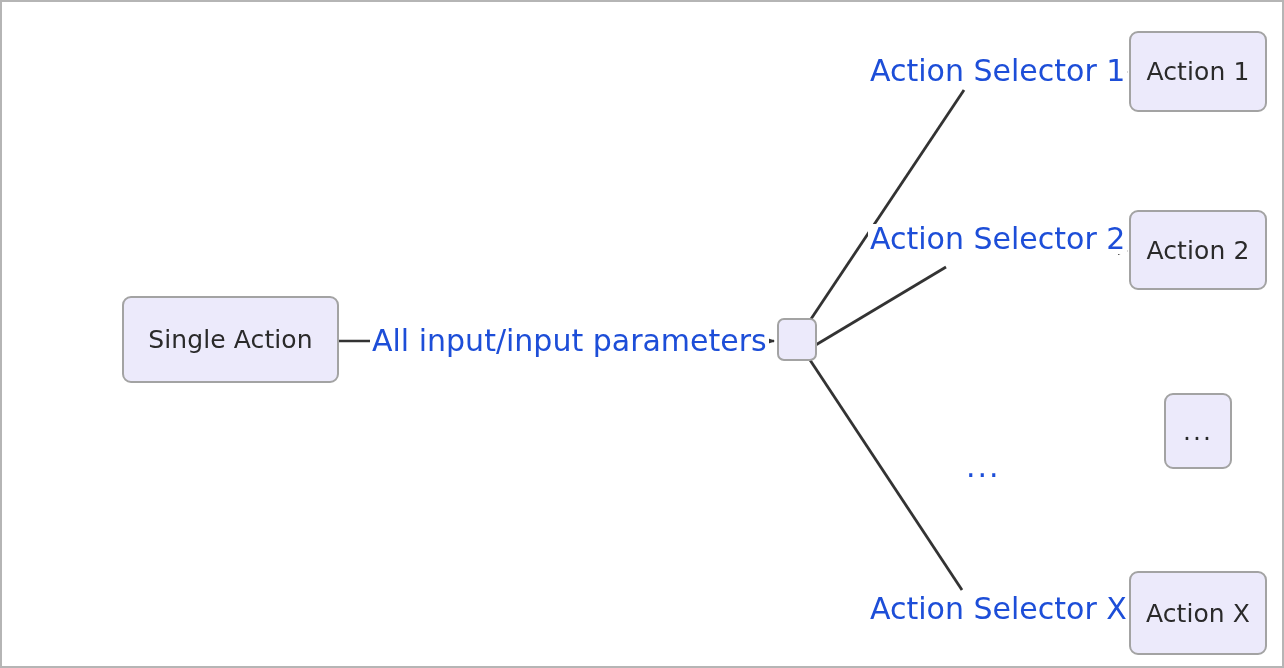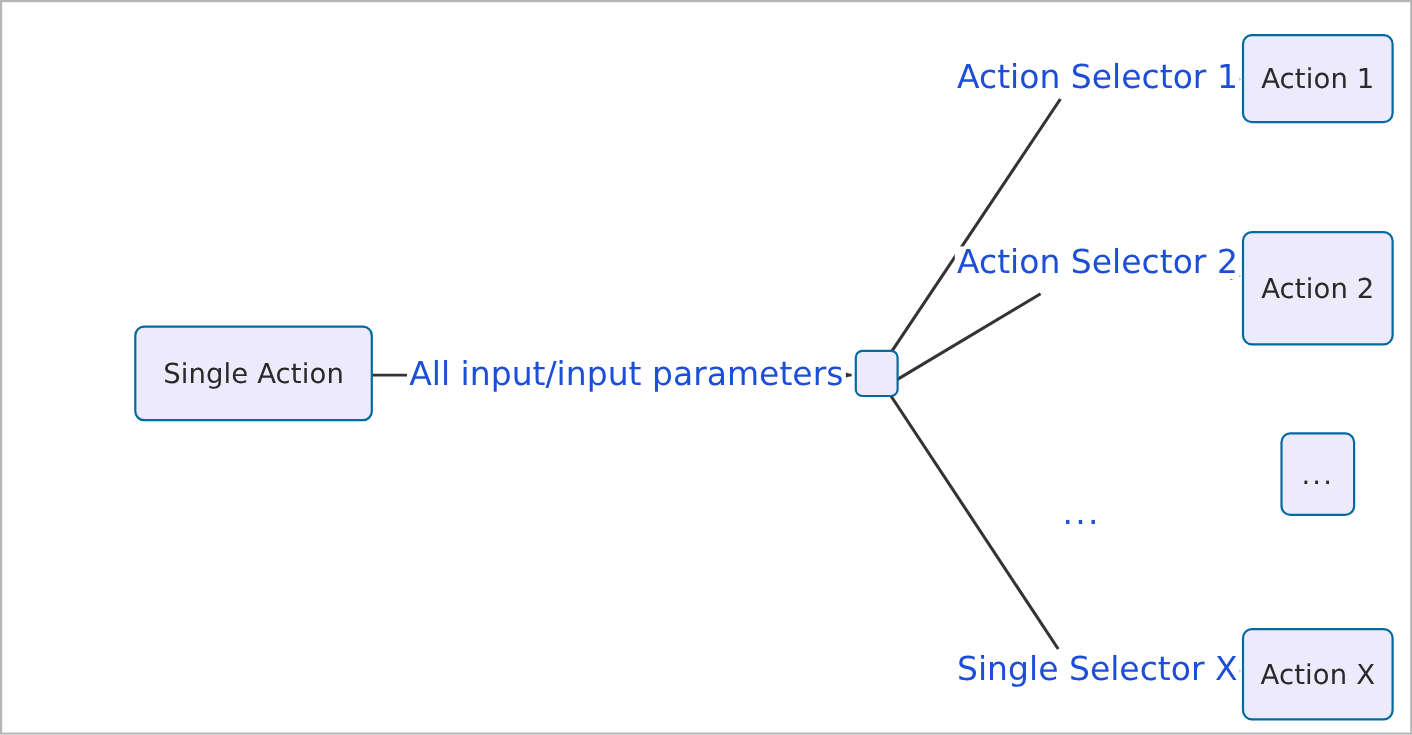--- a/index.html
+++ b/index.html
@@ -24,21 +24,21 @@
     position: absolute;
     left: 0;
     top: 0;
     width: 1284px;
     height: 668px;
   }
   .node {
     position: absolute;
     box-sizing: border-box;
     background: #ECEAFB;
-    border: 2px solid #0369a1;
+    border: 2px solid #a3a3a3;
     border-radius: 9px;
     display: flex;
     align-items: center;
     justify-content: center;
     color: #2a2a2a;
     font-size: 25px;
     font-family: "DejaVu Sans", sans-serif;
     letter-spacing: 0.1px;
     white-space: nowrap;
   }
@@ -58,21 +58,21 @@
   .node-action-1 {
     left: 1127px;
     top: 29px;
     width: 138px;
     height: 81px;
   }
   .node-action-2 {
     left: 1127px;
     top: 208px;
     width: 138px;
-    height: 104px;
+    height: 80px;
   }
   .node-action-ellipsis {
     left: 1162px;
     top: 391px;
     width: 68px;
     height: 76px;
     font-size: 25px;
     letter-spacing: 2px;
   }
   .node-action-x {
@@ -153,17 +153,17 @@
   <div class="node node-action-ellipsis">...</div>
 
   <div class="node node-action-x">Action X</div>
 
   <div class="edge-label label-main-flow">All input/input parameters</div>
 
   <div class="edge-label label-selector-1">Action Selector 1</div>
 
   <div class="edge-label label-selector-2">Action Selector 2</div>
 
-  <div class="edge-label label-selector-x">Single Selector X</div>
+  <div class="edge-label label-selector-x">Action Selector X</div>
 
   <div class="edge-label label-vertical-ellipsis">...</div>
 
 </div>
 
 </body></html>

